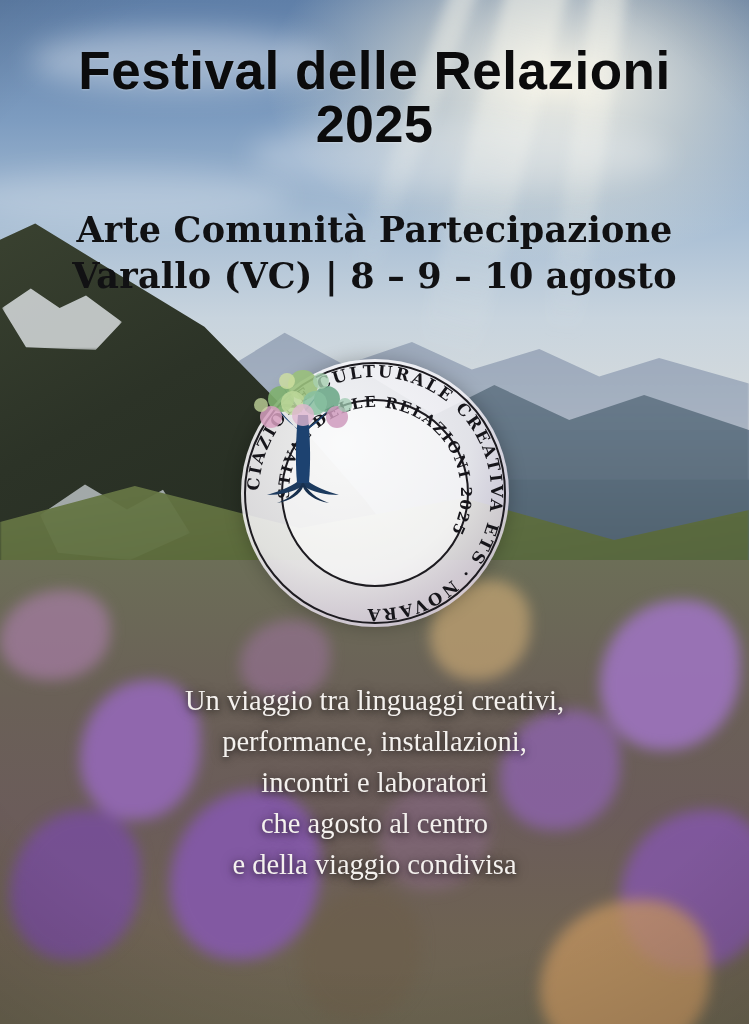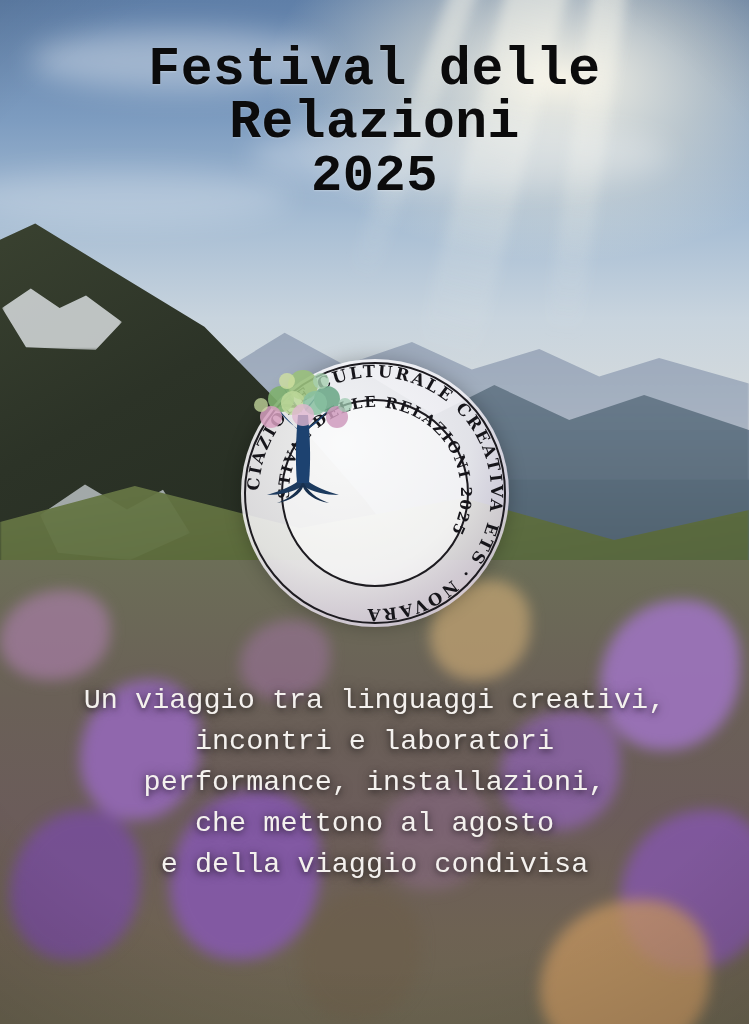--- a/index.html
+++ b/index.html
@@ -118,21 +118,21 @@
   .content {
     position: absolute;
     inset: 0;
   }
   .title {
     position: absolute;
     top: 44px;
     left: 0; right: 0;
     text-align: center;
     color: #0b0b0c;
-    font-family: Liberation Mono, monospace;
+    font-family: Liberation Sans, sans-serif;
     font-weight: bold;
     font-size: 53px;
     line-height: 1.0;
     letter-spacing: 0.5px;
     text-shadow: 0 1px 2px rgba(255,255,255,0.25);
   }
   .title .year {
     display: block;
     margin-top: 1px;
     font-size: 52px;
@@ -203,21 +203,21 @@
     height: 150px;
   }
 
   
   .tagline {
     position: absolute;
     top: 680px;
     left: 0; right: 0;
     text-align: center;
     color: #f4f1ee;
-    font-family: Liberation Mono, monospace;
+    font-family: Liberation Serif, serif;
     font-size: 28.5px;
     line-height: 1.44;
     text-shadow: 0 2px 6px rgba(0,0,0,0.55), 0 0 14px rgba(0,0,0,0.35);
   }
   .tagline span { display: block; }
 </style>
 </head>
 <body>
 
 <div class="poster">
@@ -260,20 +260,24 @@
     <div class="vignette"></div>
   </div>
 
   <div class="content">
 
     <div class="title">
       <span>Festival delle Relazioni</span>
       <span class="year">2025</span>
     </div>
 
+    <div class="subtitle">
+      <span>Arte Comunità Partecipazione</span>
+      <span class="line2">Varallo (VC) | 8 – 9 – 10 agosto</span>
+    </div>
 
     <div class="seal">
       <div class="seal-disc"></div>
       <div class="seal-ring-out"></div>
       <div class="seal-ring-in"></div>
 
       <svg viewBox="0 0 268 268" width="268" height="268">
         <defs>
           <path id="outerArc" d="M 134,134 m -116,0 a 116,116 0 1,1 232,0 a 116,116 0 1,1 -232,0"></path>
           <path id="innerArc" d="M 134,134 m -86,0 a 86,86 0 1,1 172,0 a 86,86 0 1,1 -172,0"></path>
@@ -308,20 +312,20 @@
         <circle cx="62" cy="56" r="11" fill="#e0b7d0" opacity="0.8"></circle>
         <circle cx="46" cy="22" r="8" fill="#cfe0a0" opacity="0.8"></circle>
         <circle cx="80" cy="22" r="8" fill="#a8d0b0" opacity="0.8"></circle>
         <circle cx="20" cy="46" r="7" fill="#c8dca0" opacity="0.75"></circle>
         <circle cx="104" cy="46" r="7" fill="#9fc9b0" opacity="0.75"></circle>
       </svg>
     </div>
 
     <div class="tagline">
       <span>Un viaggio tra linguaggi creativi,</span>
+      <span>performance, installazioni,</span>
       <span>incontri e laboratori</span>
-      <span>performance, installazioni,</span>
-      <span>che mettono al agosto</span>
+      <span>che agosto al centro</span>
       <span>e della viaggio condivisa</span>
     </div>
 
   </div>
 </div>
 
 </body></html>

